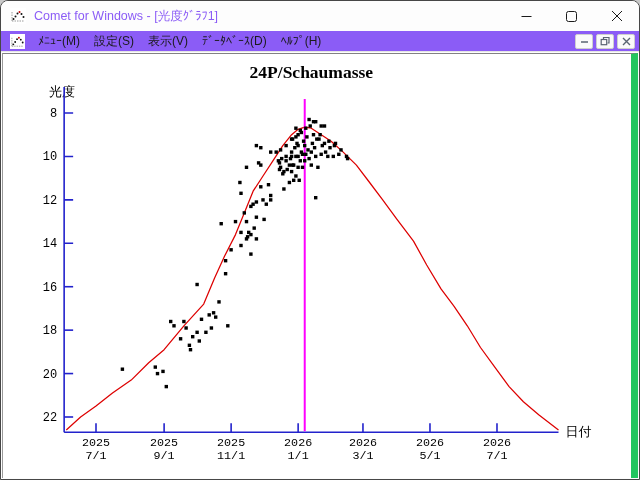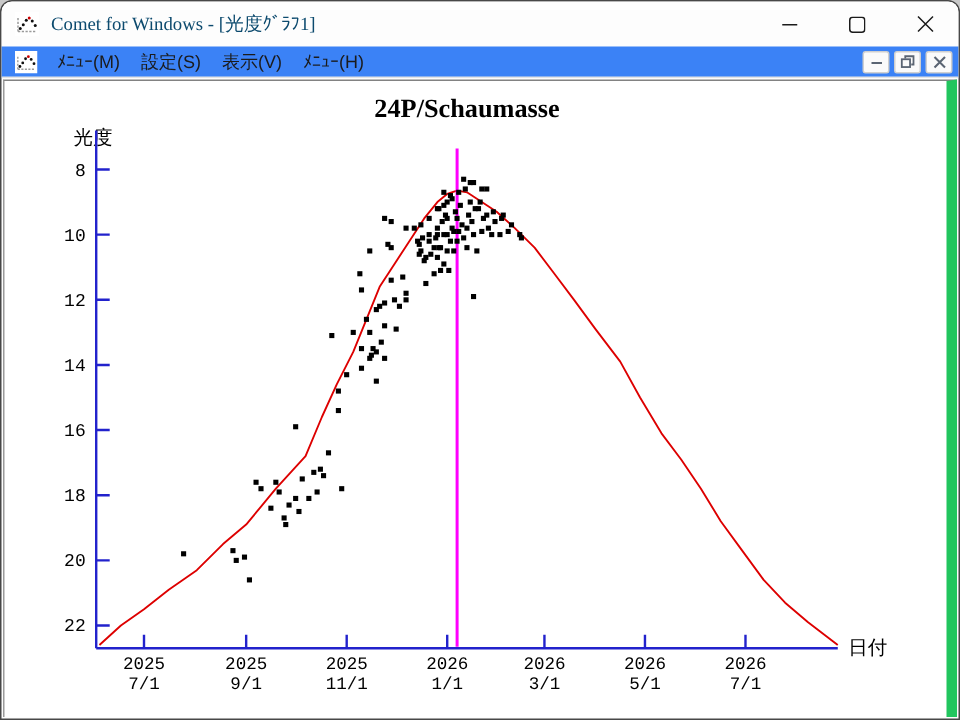--- a/index.html
+++ b/index.html
@@ -9,32 +9,32 @@
     background:#fdfdfd;border:1px solid #474747;
     border-radius:8px 8px 0 0;overflow:hidden;
     font-family:"Liberation Sans",sans-serif;
   }
   
   .titlebar{
     height:30px;display:flex;align-items:center;
     background:#fdfdfd;padding-left:9px;
   }
   .titlebar .app-title{
-    flex:1;font-size:12.5px;color:#0c4a6e;margin-left:8px;
-    white-space:nowrap;overflow:hidden;font-family:Liberation Serif, serif;
+    flex:1;font-size:12.5px;color:#8b5cf6;margin-left:8px;
+    white-space:nowrap;overflow:hidden;
   }
   .caption-buttons{display:flex;height:30px;}
   .caption-btn{
     width:45px;height:30px;display:flex;align-items:center;justify-content:center;
     background:transparent;border:none;padding:0;cursor:default;
   }
   
   .menubar{
     height:21px;display:flex;align-items:center;
-    background:#3b82f6;padding-left:9px;
+    background:#8b5cf6;padding-left:9px;
     border-bottom:1px solid #e4e4e4;
   }
   .menu-items{display:flex;align-items:center;margin-left:6px;flex:1;}
   .menu-item{
     font-size:12px;color:#1b1b1b;padding:2px 7px;white-space:nowrap;
   }
   .mdi-buttons{display:flex;align-items:center;gap:3px;margin-right:4px;}
   .mdi-btn{
     width:18px;height:15px;display:flex;align-items:center;justify-content:center;
     background:#fafafa;border:1px solid #cfcfcf;border-radius:2px;padding:0;
@@ -92,21 +92,22 @@
       <circle cx="5.5" cy="8.5" r="1" fill="#111"></circle>
       <circle cx="7.5" cy="5.5" r="1" fill="#111"></circle>
       <circle cx="9.5" cy="4" r="1" fill="#c00"></circle>
       <circle cx="11.5" cy="6" r="1" fill="#111"></circle>
       <circle cx="13.5" cy="9" r="1" fill="#111"></circle>
     </svg>
     <div class="menu-items">
       <span class="menu-item">ﾒﾆｭｰ(M)</span>
       <span class="menu-item">設定(S)</span>
       <span class="menu-item">表示(V)</span>
-      <span class="menu-item">ﾒﾆｭｰ(H)</span>
+      <span class="menu-item">ﾃﾞｰﾀﾍﾞｰｽ(D)</span>
+      <span class="menu-item">ﾍﾙﾌﾟ(H)</span>
     </div>
     <div class="mdi-buttons">
       <button class="mdi-btn">
         <svg width="9" height="9">
             <line x1="1" y1="5" x2="8" y2="5" stroke="#5a6472" stroke-width="1.4"></line>
           </svg>
       </button>
       <button class="mdi-btn">
         <svg width="10" height="10">
           <path d="M3.5,3 L3.5,1.5 L9,1.5 L9,7 L7.5,7" fill="none" stroke="#5a6472" stroke-width="1.2"></path>

